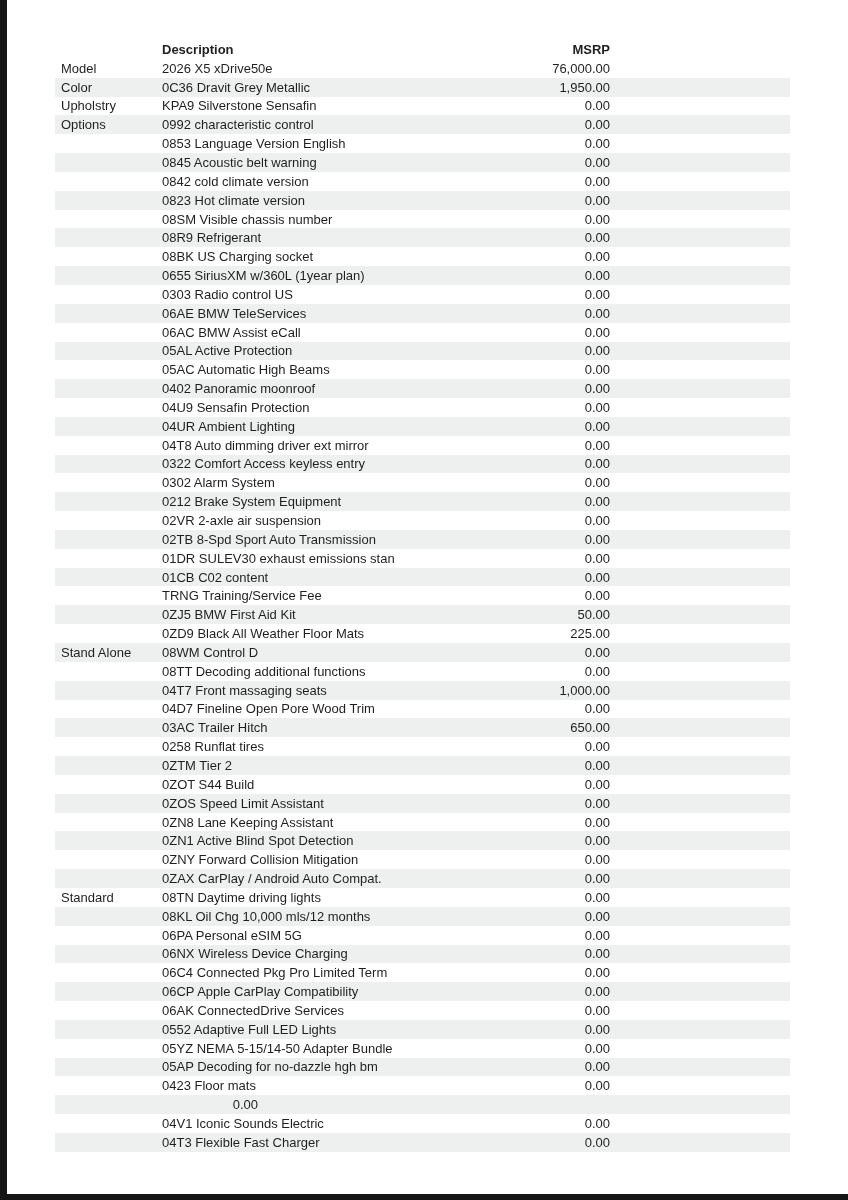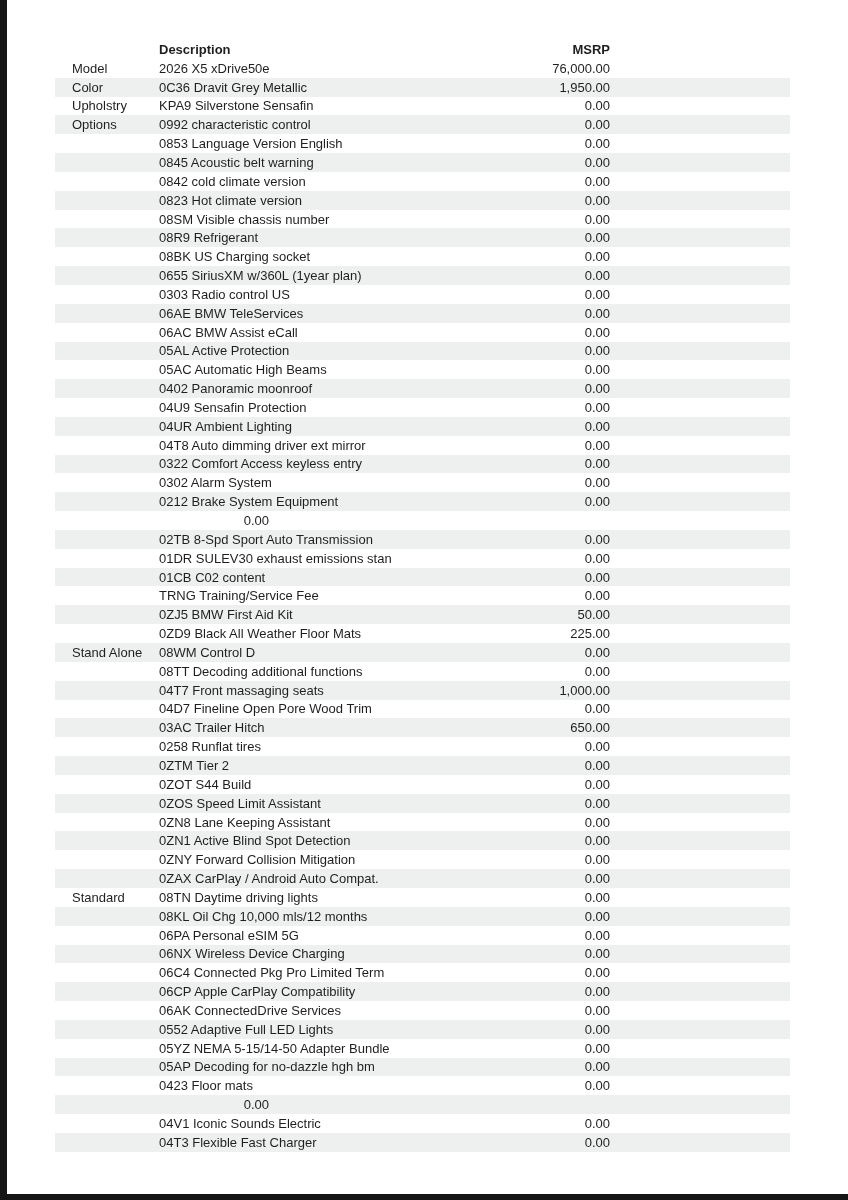--- a/index.html
+++ b/index.html
@@ -45,23 +45,22 @@
     white-space: nowrap;
   }
   .header-row .cell { font-weight: bold; }
   .table-body .row:nth-child(even) { background: #eef0f0; }
   .cell { overflow: hidden; }
   .cat  {
     width: 93px;
     flex: 0 0 93px;
     padding-left: 6px;
     box-sizing: border-box;
-    margin-left: 11px;
-  }
-  .desc { flex: 1 1 auto; }
+  }
+  .desc { flex: 1 1 auto; margin-left: 14px; }
   .msrp {
     width: 110px;
     flex: 0 0 110px;
     text-align: right;
   }
 </style>
 </head>
 <body>
 
 <div class="page">
@@ -191,20 +190,21 @@
           <div class="cell desc">0302 Alarm System</div>
           <div class="cell msrp">0.00</div>
         </div>
         <div class="row">
           <div class="cell cat"></div>
           <div class="cell desc">0212 Brake System Equipment</div>
           <div class="cell msrp">0.00</div>
         </div>
         <div class="row">
           <div class="cell cat"></div>
+          <div class="cell desc">02VR 2-axle air suspension</div>
           <div class="cell msrp">0.00</div>
         </div>
         <div class="row">
           <div class="cell cat"></div>
           <div class="cell desc">02TB 8-Spd Sport Auto Transmission</div>
           <div class="cell msrp">0.00</div>
         </div>
         <div class="row">
           <div class="cell cat"></div>
           <div class="cell desc">01DR SULEV30 exhaust emissions stan</div>

